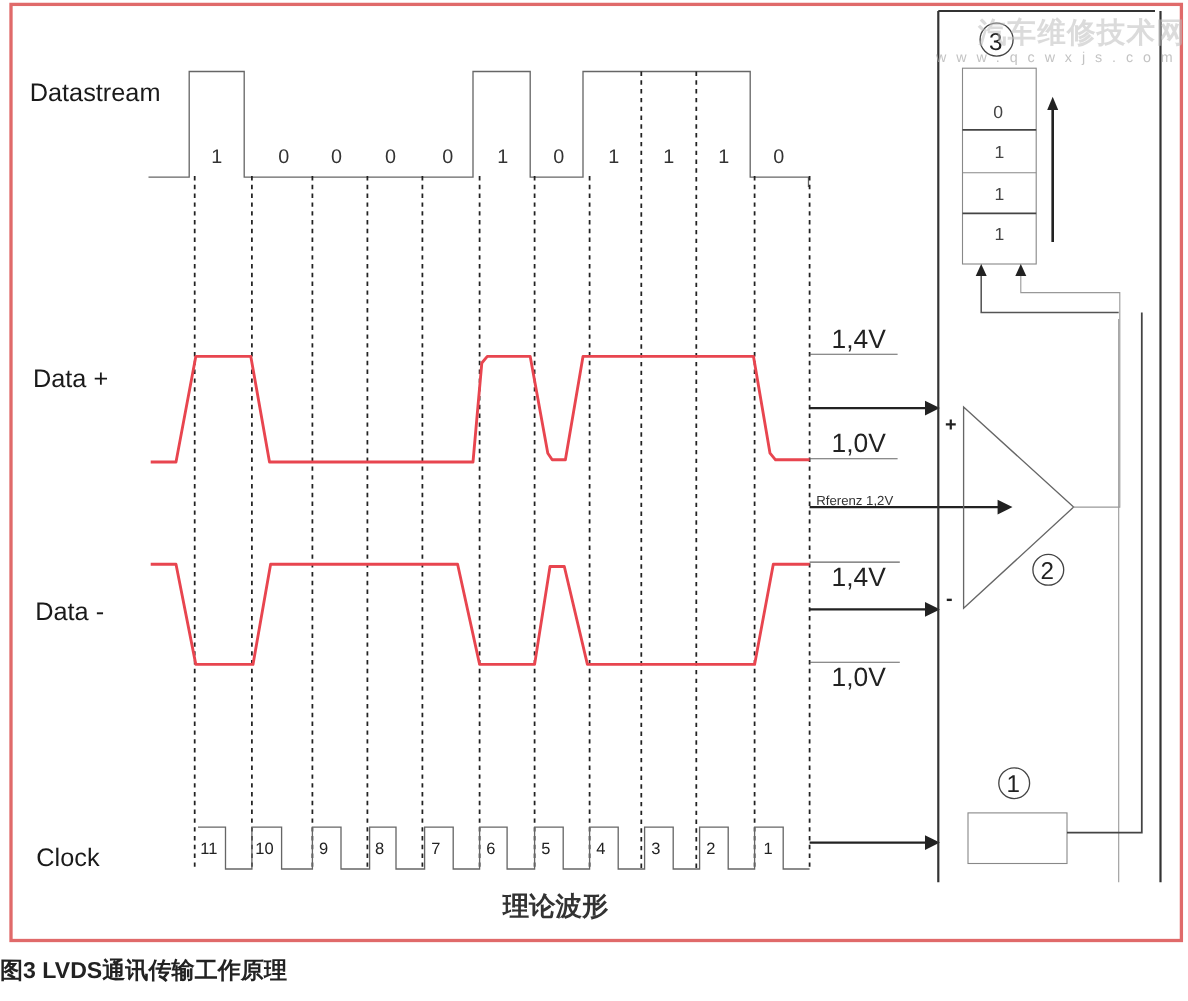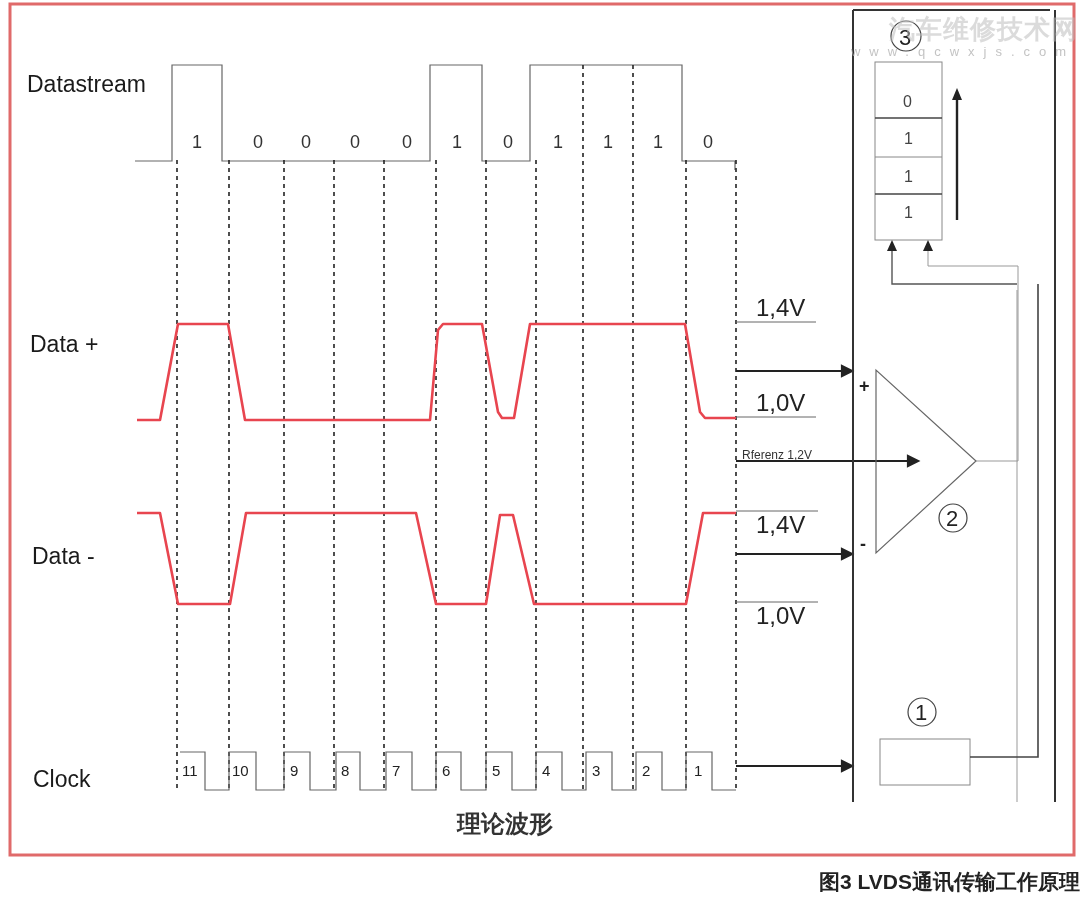--- a/index.html
+++ b/index.html
@@ -7,21 +7,21 @@
          font-family: "Liberation Sans", "DejaVu Sans", sans-serif; }
   #stage { position: absolute; left: 0; top: 0; width: 1080px; height: 910px; }
   svg text { font-family: "Liberation Sans", "DejaVu Sans", sans-serif; }
   .label { font-size: 23px; fill: #1a1a1a; }
   .bit { font-size: 18px; fill: #333; }
   .volt { font-size: 24px; fill: #222; }
   .clk { font-size: 15px; fill: #222; }
   .reg { font-size: 16px; fill: #444; }
   .circ { font-size: 22px; fill: #222; }
   .ref { font-size: 12px; fill: #333; }
-  .caption { position: absolute; left: 0; width: 1080px; top: 868px; text-align: right;
+  .caption { position: absolute; left: 0; width: 1080px; top: 868px; text-align: left;
              font-size: 21px; font-weight: bold; color: #222; }
   .subcaption { position: absolute; left: 0; width: 1010px; top: 808px; text-align: center;
                 font-size: 24px; color: #333; font-family: "DejaVu Sans", sans-serif; font-weight: bold; }
   .watermark { position: absolute; left: 848px; top: 12px; width: 230px; text-align: right;
                font-size: 26px; font-weight: bold; color: rgba(190,190,190,0.55); letter-spacing: 1px;
                font-family: "DejaVu Sans", sans-serif; }
   .watermark-sub { position: absolute; left: 848px; top: 44px; width: 230px; text-align: center;
                font-size: 13px; color: rgba(170,170,170,0.7); letter-spacing: 9px; }
 </style>
 </head>

